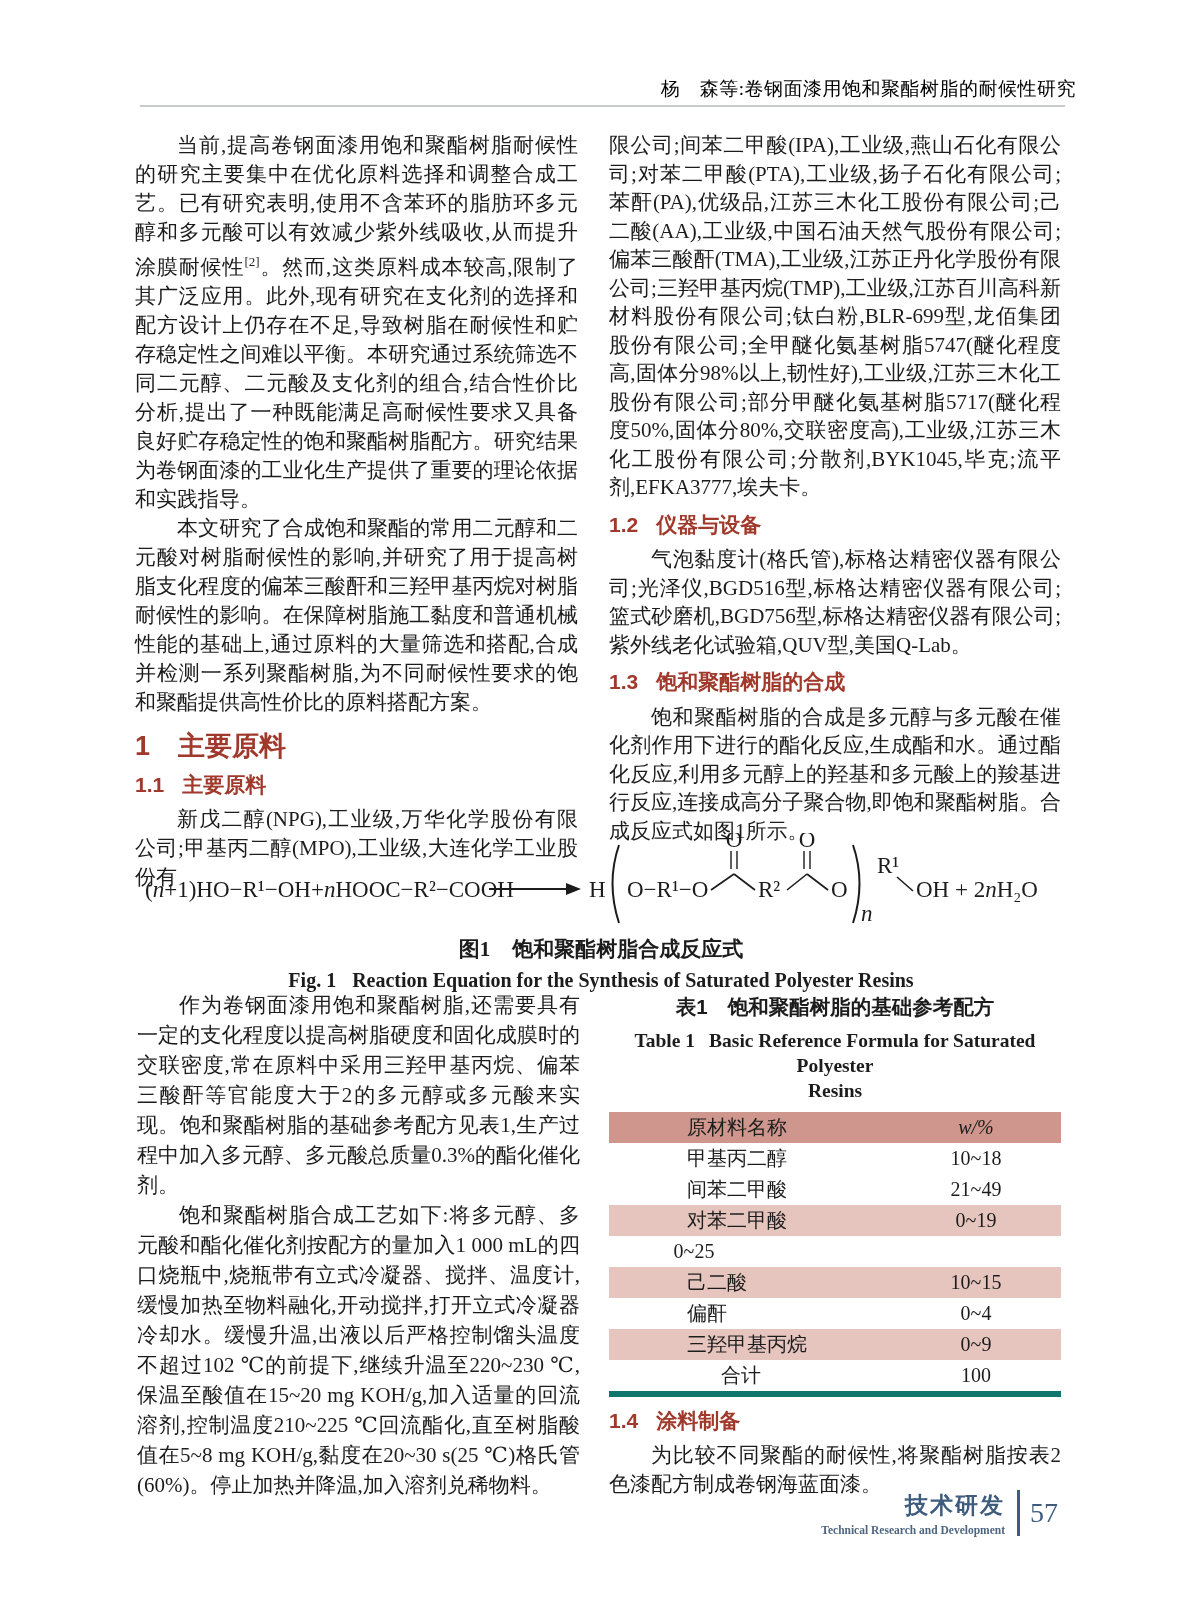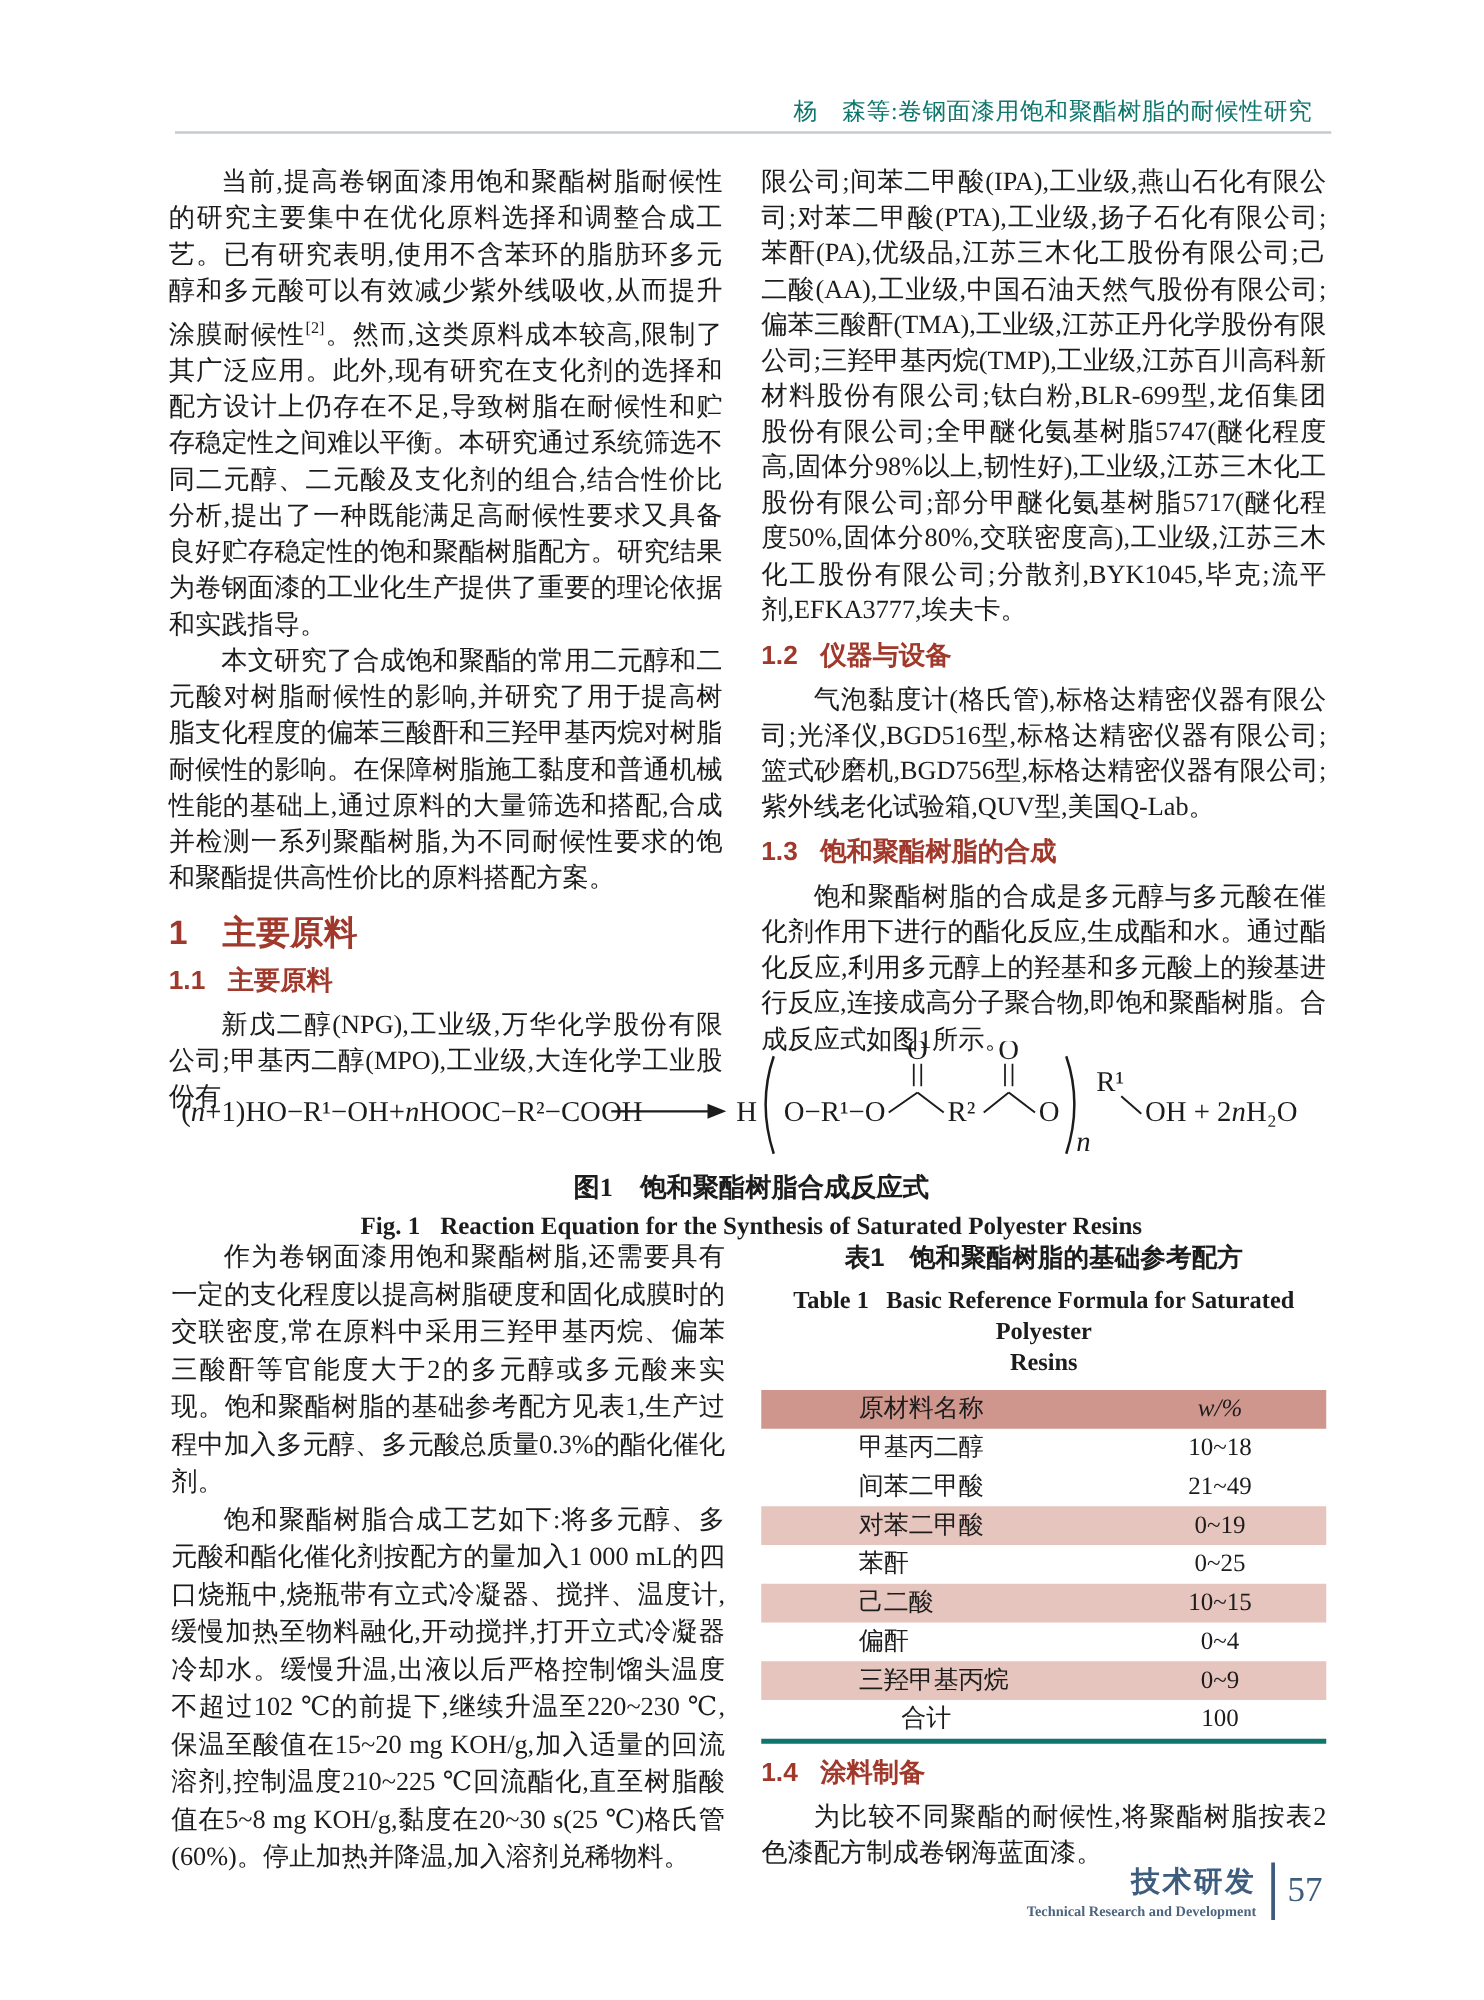--- a/index.html
+++ b/index.html
@@ -3,22 +3,22 @@
 <meta charset="utf-8">
 <style>
   html,body { margin:0; padding:0; background:#ffffff; }
   .page {
     position:relative; width:1187px; height:1600px; background:#fff;
     font-family:"Liberation Serif","DejaVu Serif",serif; color:#1c1c1c;
     overflow:hidden;
   }
   
   .running-head {
-    position:absolute; top:76px; right:137px;
-    font-size:19px; color:#0f766e; letter-spacing:0.5px;
+    position:absolute; top:76px; right:111px;
+    font-size:19px; color:#000000; letter-spacing:0.5px;
   }
   .head-rule {
     position:absolute; left:140px; top:105px; width:925px; height:2px;
     background:#c6cbd0;
   }
   
   .col { position:absolute; text-align:justify; }
   #col-lt { left:135px; top:131px; width:443px; font-size:21px; line-height:29px; }
   #col-rt { left:609px; top:131px; width:452px; font-size:21px; line-height:28.5px; }
   #col-lb { left:137px; top:990px; width:443px; font-size:21px; line-height:30px; }
@@ -47,21 +47,21 @@
   .fig-cap-en { text-align:center; font-weight:bold; font-size:20px; margin-top:6px; }
   .fig-cap-en .cap-label { margin-right:16px; }
   
   .tbl-cap-zh {
     text-align:center; font-family:"Liberation Sans","DejaVu Sans",sans-serif;
     font-weight:bold; font-size:20.5px; margin-bottom:7px;
   }
   .tbl-cap-zh .cap-label { margin-right:20px; }
   .tbl-cap-en { text-align:center; font-weight:bold; font-size:19.5px; line-height:25px; margin-bottom:9px; }
   .tbl-cap-en .cap-label { margin-right:14px; }
-  .data-table { border-bottom:4px solid #0f766e; }
+  .data-table { border-bottom:6px solid #0f766e; }
   .t-row { display:flex; height:31px; align-items:center; font-size:20px; }
   .t-row.header { background:#ce968c; }
   .t-row.pink { background:#e6c5be; }
   .t-cell.c0 { flex:1; padding-left:78px; }
   .t-cell.c1 { width:170px; text-align:center; }
   .t-row.header .c1 { font-style:italic; }
   .t-row.total .c0 { padding-left:112px; }
   .after-table { margin-top:30px; }
   
   #footer { position:absolute; top:1490px; right:129px; display:flex; align-items:center; }
@@ -154,21 +154,20 @@
           </div>
           <div class="t-row">
             <div class="t-cell c0">间苯二甲酸</div>
             <div class="t-cell c1">21~49</div>
           </div>
           <div class="t-row pink">
             <div class="t-cell c0">对苯二甲酸</div>
             <div class="t-cell c1">0~19</div>
           </div>
           <div class="t-row">
-            <div class="t-cell c0">苯酐</div>
             <div class="t-cell c1">0~25</div>
           </div>
           <div class="t-row pink">
             <div class="t-cell c0">己二酸</div>
             <div class="t-cell c1">10~15</div>
           </div>
           <div class="t-row">
             <div class="t-cell c0">偏酐</div>
             <div class="t-cell c1">0~4</div>
           </div>

